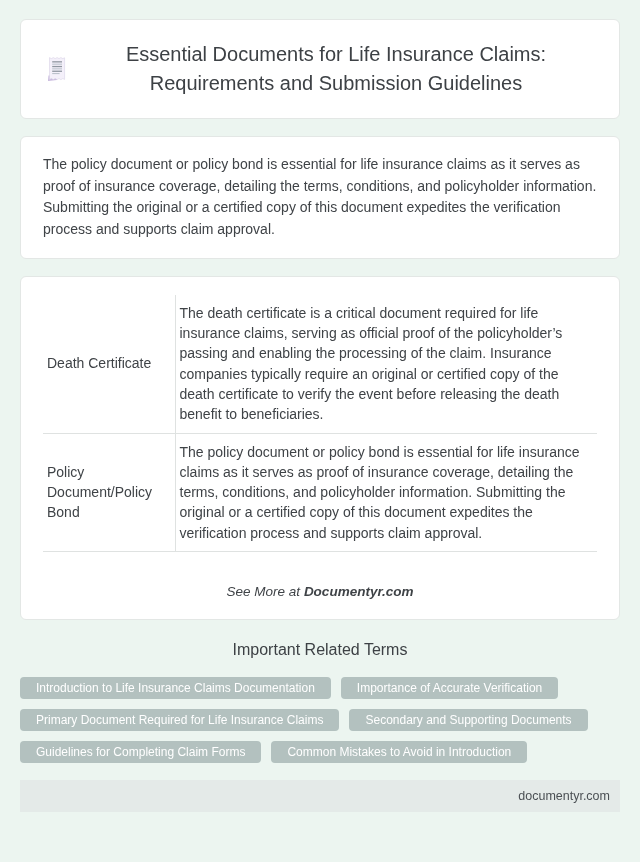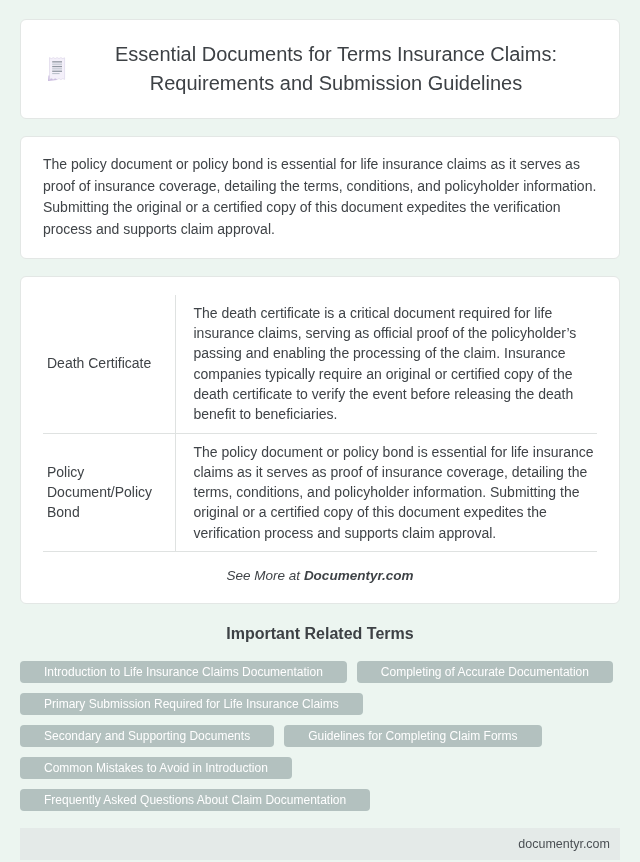--- a/index.html
+++ b/index.html
@@ -47,36 +47,36 @@
   
   .definitions-card{padding:18px 22px 20px;margin-bottom:20px;}
   .def-table{width:100%;border-collapse:collapse;font-size:14px;line-height:1.45;}
   .def-table tr{border-bottom:1px solid var(--divider);}
   .def-table td{vertical-align:middle;}
   td.term-cell{
     width:132px;
     padding:8px 8px 8px 4px;
     border-right:1px solid var(--divider);
   }
-  td.definition-cell{padding:8px 0 8px 18px;}
+  td.definition-cell{padding:8px 0 8px 4px;}
   .see-more{
-    margin:16px 0 0;text-align:center;
+    margin:32px 0 0;text-align:center;
     font-style:italic;font-size:13.5px;
   }
   .see-more b{font-weight:bold;cursor:pointer;}
   
   .related-heading{
     margin:21px 0 18px;text-align:center;
-    font-size:16px;font-weight:700;color:var(--heading-text);
+    font-size:16px;font-weight:400;color:var(--heading-text);
   }
   .tags{display:flex;flex-wrap:wrap;gap:10px 10px;}
   .tag{
     background:var(--tag-bg);color:var(--tag-text);
     font-size:12px;line-height:12px;
-    padding:5px 24px;border-radius:4px;
+    padding:5px 16px;border-radius:4px;
     white-space:nowrap;cursor:pointer;
   }
   
   .footer{
     margin-top:17px;height:32px;
     background:var(--footer-bg);
     display:flex;align-items:center;justify-content:flex-end;
     padding-right:10px;
     font-size:12.5px;color:var(--footer-text);
   }
@@ -95,21 +95,21 @@
         <g>
           <rect x="7.2" y="5.2" width="9.8" height="1.3" fill="#8f96a0"></rect>
           <rect x="7.2" y="7.6" width="9.8" height="1.1" fill="#bcc2cc"></rect>
           <rect x="7.2" y="9.9" width="9.8" height="1.3" fill="#8f96a0"></rect>
           <rect x="7.2" y="12.3" width="9.8" height="1.1" fill="#bcc2cc"></rect>
           <rect x="7.2" y="14.6" width="9.8" height="1.3" fill="#8f96a0"></rect>
           <rect x="7.2" y="17.0" width="7.4" height="1.1" fill="#bcc2cc"></rect>
         </g>
       </svg>
     </span>
-    <h1 class="title">Essential Documents for Terms Insurance Claims: Requirements and Submission Guidelines</h1>
+    <h1 class="title">Essential Documents for Life Insurance Claims: Requirements and Submission Guidelines</h1>
   </section>
 
   <section class="card intro-card">
     <p class="intro-text">The policy document or policy bond is essential for life insurance claims as it serves as proof of insurance coverage, detailing the terms, conditions, and policyholder information. Submitting the original or a certified copy of this document expedites the verification process and supports claim approval.</p>
   </section>
 
   <section class="card definitions-card">
     <table class="def-table">
       <tbody>
           <tr>
@@ -122,25 +122,24 @@
           </tr>
         </tbody>
     </table>
     <p class="see-more"><span>See More at </span><b>Documentyr.com</b></p>
   </section>
 
   <h2 class="related-heading">Important Related Terms</h2>
 
   <div class="tags">
       <span class="tag">Introduction to Life Insurance Claims Documentation</span>
-      <span class="tag">Completing of Accurate Documentation</span>
-      <span class="tag">Primary Submission Required for Life Insurance Claims</span>
+      <span class="tag">Importance of Accurate Verification</span>
+      <span class="tag">Primary Document Required for Life Insurance Claims</span>
       <span class="tag">Secondary and Supporting Documents</span>
       <span class="tag">Guidelines for Completing Claim Forms</span>
       <span class="tag">Common Mistakes to Avoid in Introduction</span>
-      <span class="tag">Frequently Asked Questions About Claim Documentation</span>
     </div>
 
   <footer class="footer">
     <span>documentyr.com</span>
   </footer>
 
 </div>
 
 </body></html>

